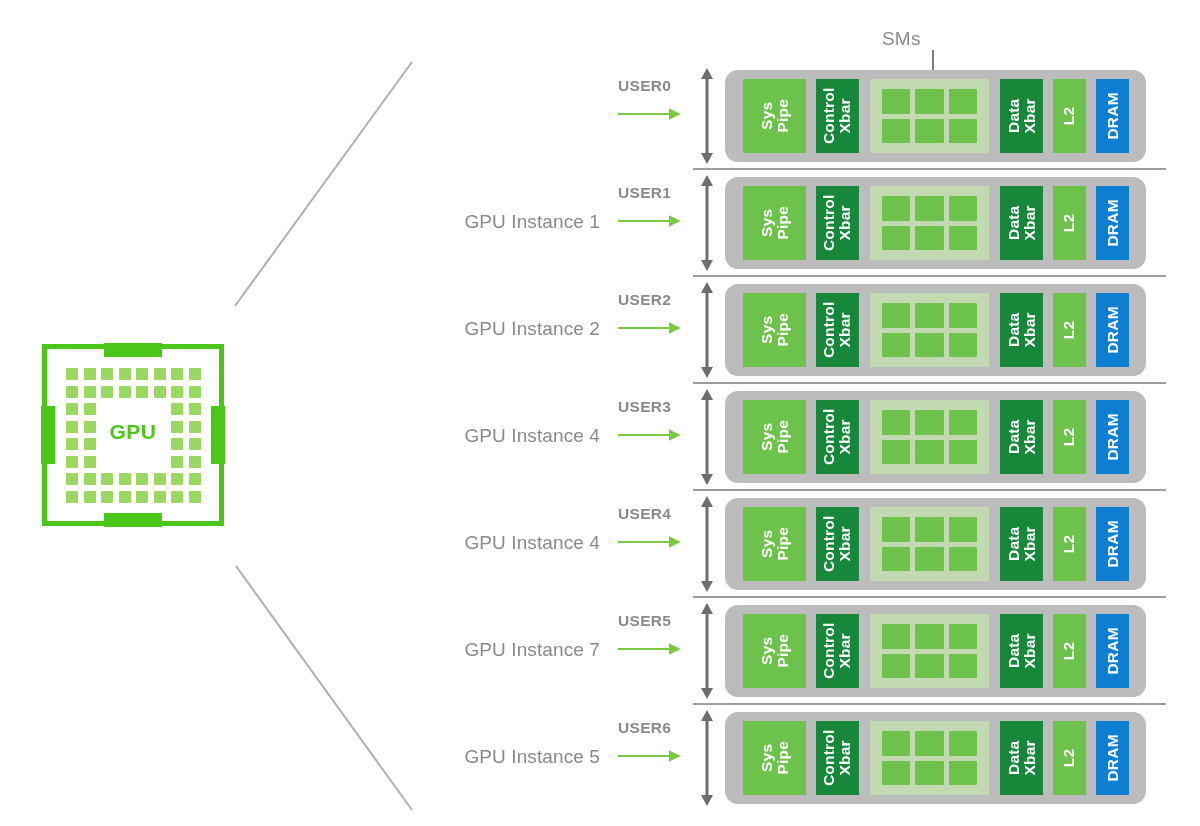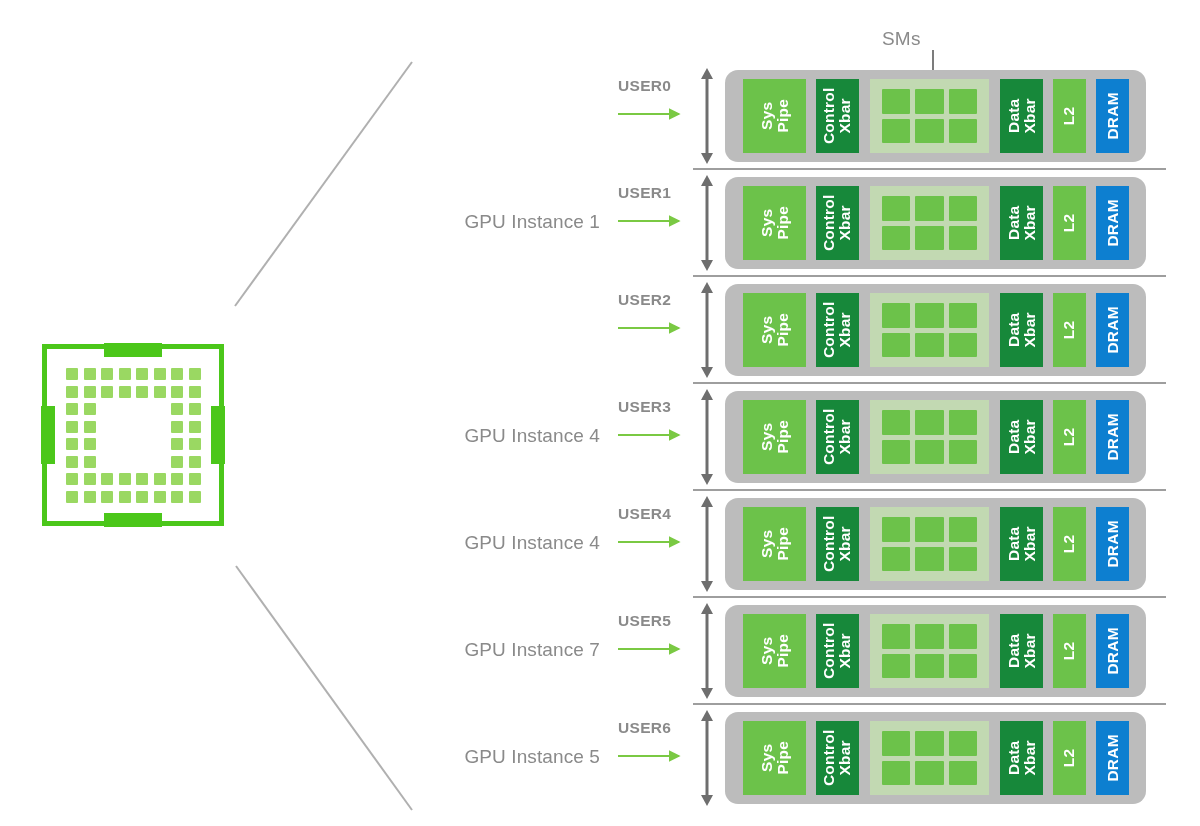--- a/index.html
+++ b/index.html
@@ -262,20 +262,21 @@
         <div class="chip-pad" style="left: 122.5px; top: 105px;"></div>
         <div class="chip-pad" style="left: 0px; top: 122.5px;"></div>
         <div class="chip-pad" style="left: 17.5px; top: 122.5px;"></div>
         <div class="chip-pad" style="left: 35px; top: 122.5px;"></div>
         <div class="chip-pad" style="left: 52.5px; top: 122.5px;"></div>
         <div class="chip-pad" style="left: 70px; top: 122.5px;"></div>
         <div class="chip-pad" style="left: 87.5px; top: 122.5px;"></div>
         <div class="chip-pad" style="left: 105px; top: 122.5px;"></div>
         <div class="chip-pad" style="left: 122.5px; top: 122.5px;"></div>
       </div>
+    <div id="gpu-chip-label">GPU</div>
   </div>
 
   <svg id="connectors" viewBox="0 0 1200 826" xmlns="http://www.w3.org/2000/svg">
     <line x1="235" y1="306" x2="412" y2="62" stroke="#b0b0b0" stroke-width="2"></line>
     <line x1="236" y1="566" x2="412" y2="810" stroke="#b0b0b0" stroke-width="2"></line>
   </svg>
 
   <div id="sms-callout-label">SMs</div>
   <svg id="sms-callout-line" viewBox="0 0 60 78" xmlns="http://www.w3.org/2000/svg">
     <defs>
@@ -382,20 +383,21 @@
       <div class="blk blk-l2">
         <span class="blk-text">L2</span>
       </div>
       <div class="blk blk-dram">
         <span class="blk-text">DRAM</span>
       </div>
     </div>
   </div>
       <div class="row-divider" style="top: 275px;"></div>
       <div class="inst-row" style="top: 277px;">
+    <div class="inst-name">GPU Instance 2</div>
     <div class="user-label">USER2</div>
 
     <svg class="user-arrow" viewBox="0 0 70 12" xmlns="http://www.w3.org/2000/svg">
       <defs>
         <marker class="uh" markerWidth="7" markerHeight="7" refX="5.2" refY="3" orient="auto" markerUnits="strokeWidth" id="uh2">
           <path d="M0,0 L6,3 L0,6 z" fill="#7ac943"></path>
         </marker>
       </defs>
       <line x1="1" y1="6" x2="62" y2="6" stroke="#7ac943" stroke-width="2" marker-end="url(#uh2)"></line>
     </svg>

